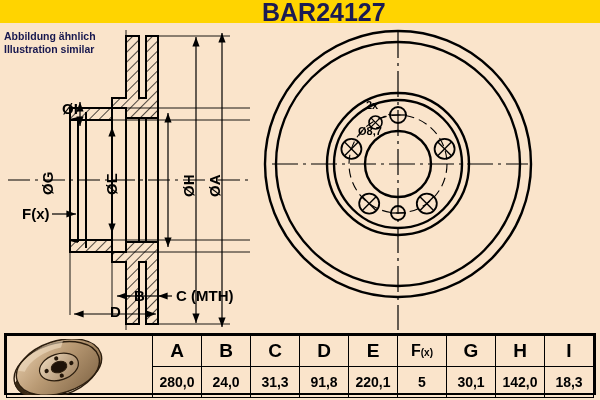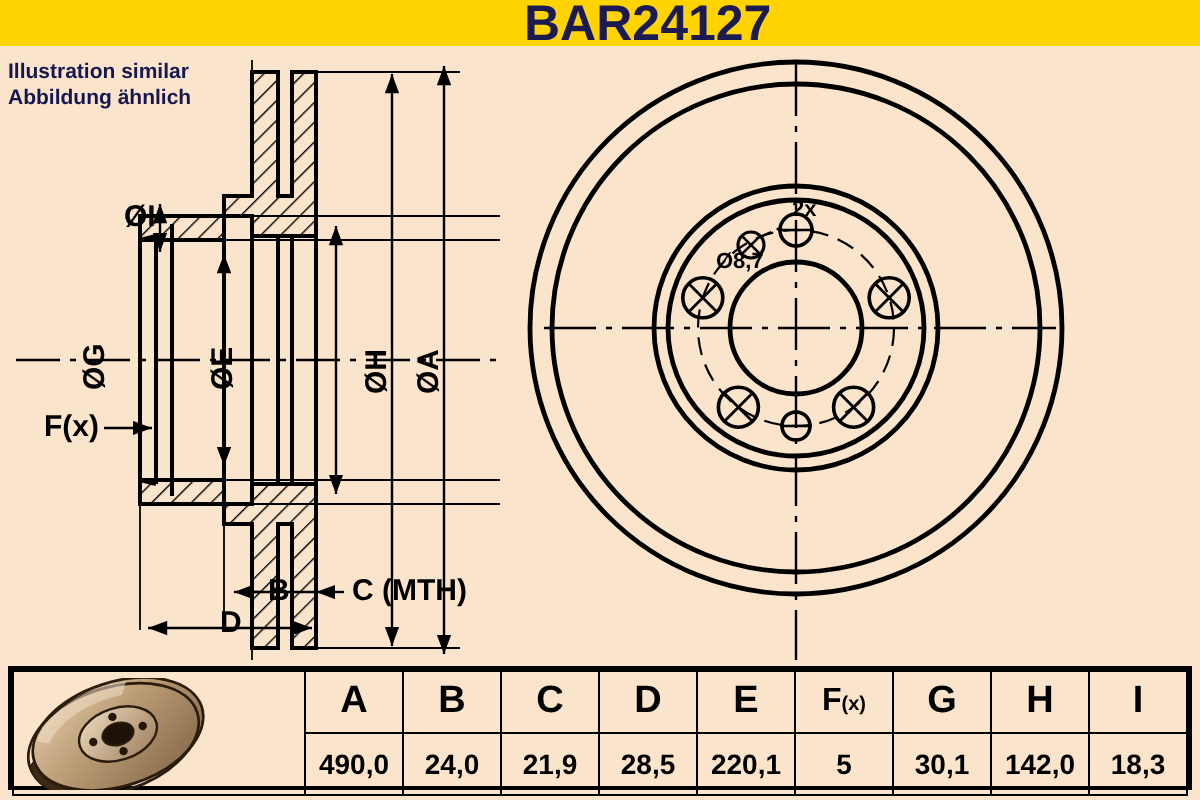--- a/index.html
+++ b/index.html
@@ -68,22 +68,22 @@
 </head>
 <body>
 
 <div id="stage">
 
   <div class="banner">
     <div class="banner-title">BAR24127</div>
   </div>
 
   <div class="note">
+    <div>Abbildung ähnlich</div>
     <div>Illustration similar</div>
-    <div>Abbildung ähnlich</div>
   </div>
 
   <svg id="draw" viewBox="0 0 600 400">
     <defs>
       <pattern id="hatch" width="7" height="7" patternTransform="rotate(45)" patternUnits="userSpaceOnUse">
         <rect width="7" height="7" fill="#fae4cb"></rect>
         <line x1="0" y1="0" x2="0" y2="7" stroke="#000" stroke-width="1.4"></line>
       </pattern>
       <marker id="ar" markerWidth="9" markerHeight="9" refX="8" refY="3" orient="auto">
         <path d="M0,0 L8,3 L0,6 z" fill="#000"></path>
@@ -237,21 +237,21 @@
   <div class="lbl vert" style="left:207px;top:197px;">ØA</div>
 
   <div class="lbl" style="left:22px;top:206px;">F(x)</div>
 
   <div class="lbl" style="left:134px;top:288px;">B</div>
 
   <div class="lbl" style="left:176px;top:288px;">C (MTH)</div>
 
   <div class="lbl" style="left:110px;top:304px;">D</div>
 
-  <div class="lbl small" style="left:366px;top:100px;margin-left:30px;">2x</div>
+  <div class="lbl small" style="left:366px;top:100px;">2x</div>
   <div class="lbl small" style="left:358px;top:126px;text-align:center;">Ø8,7</div>
 
   <div class="tablewrap">
     <table class="spec">
       <tbody>
           <tr>
         <td class="thumbcell" rowspan="2">
           <svg class="thumbsvg" width="140" height="56" viewBox="0 0 140 56">
             <defs>
               <linearGradient id="gdisc" x1="0" y1="0" x2="1" y2="1">
@@ -286,24 +286,24 @@
         <td class="hd">B</td>
         <td class="hd">C</td>
         <td class="hd">D</td>
         <td class="hd">E</td>
         <td class="hd fxhd">F<span class="fxsub">(x)</span></td>
         <td class="hd">G</td>
         <td class="hd">H</td>
         <td class="hd">I</td>
       </tr>
       <tr>
-        <td class="vl">490,0</td>
+        <td class="vl">280,0</td>
         <td class="vl">24,0</td>
-        <td class="vl">21,9</td>
-        <td class="vl">28,5</td>
+        <td class="vl">31,3</td>
+        <td class="vl">91,8</td>
         <td class="vl">220,1</td>
         <td class="vl">5</td>
         <td class="vl">30,1</td>
         <td class="vl">142,0</td>
         <td class="vl">18,3</td>
       </tr>
     </tbody>
       </table>
   </div>
 

